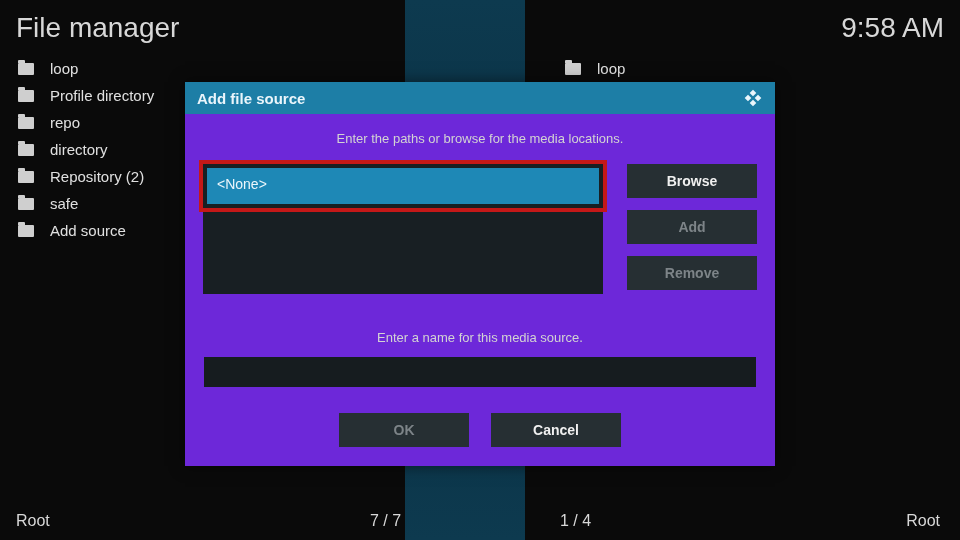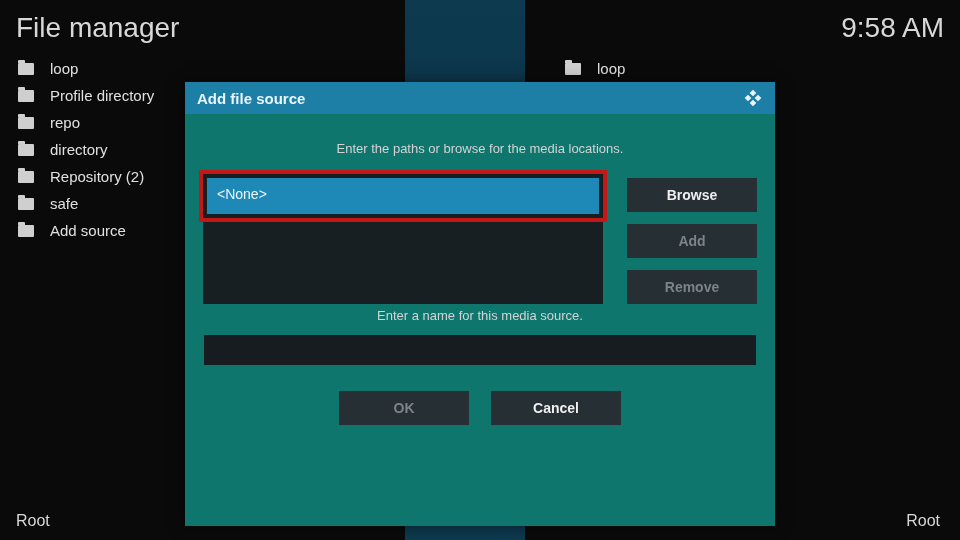--- a/index.html
+++ b/index.html
@@ -51,36 +51,36 @@
     display: flex; align-items: center; z-index: 1; font-size: 16px; color: #d8d8d8;
   }
   .footer .root-l { flex: 0 0 auto; padding-left: 16px; }
   .footer .count-l { position: absolute; left: 370px; }
   .footer .count-r { position: absolute; left: 560px; }
   .footer .root-r { position: absolute; right: 16px; }
 
   
   .dialog {
     position: absolute; left: 185px; top: 82px;
-    width: 590px; height: 444px;
-    background: #0f766e;
+    width: 590px; height: 384px;
+    background: #6d28d9;
     z-index: 10;
     box-shadow: 0 0 14px rgba(0,0,0,0.5);
   }
   .dialog-header {
     display: flex; justify-content: space-between; align-items: center;
     background: #1d7ea6; height: 32px; padding: 0 12px;
   }
   .dialog-title { font-size: 15px; font-weight: bold; color: #eaf5fb; }
   .kodi-icon svg { display: block; }
-  .dialog-body { padding: 27px 18px 0 18px; }
+  .dialog-body { padding: 17px 18px 0 18px; }
   .instruction {
     text-align: center; font-size: 13px; color: #d3d3d3; margin-bottom: 18px;
   }
-  .path-section { display: flex; gap: 24px; align-items: flex-end; }
+  .path-section { display: flex; gap: 24px; align-items: flex-start; }
   .path-list {
     flex: 1; height: 130px; background: #181f23; position: relative;
   }
   .path-input-wrap {
     border: 4px solid #c41818; padding: 4px;
     margin: -4px;
   }
   .path-input {
     background: #1e88b6; color: #ecf6fb; font-size: 14px;
     padding: 8px 10px; height: 36px;
@@ -88,21 +88,21 @@
   .side-btns { width: 130px; display: flex; flex-direction: column; gap: 12px; }
   .btn {
     height: 34px; background: #262f33; color: #f0f0f0;
     font-size: 14px; font-weight: bold; display: flex;
     align-items: center; justify-content: center;
     cursor: pointer;
   }
   .btn.dim { color: #7d8488; }
   .name-label {
     text-align: center; font-size: 13px; color: #d3d3d3;
-    margin-top: 4px; margin-bottom: 12px;
+    margin-top: 36px; margin-bottom: 12px;
   }
   .name-input {
     height: 30px; width: 552px; background: #161c1f; margin: 0 auto;
   }
   .bottom-btns {
     display: flex; justify-content: center; gap: 22px; margin-top: 26px;
   }
   .bottom-btns .btn { width: 130px; }
 </style>
 </head>

